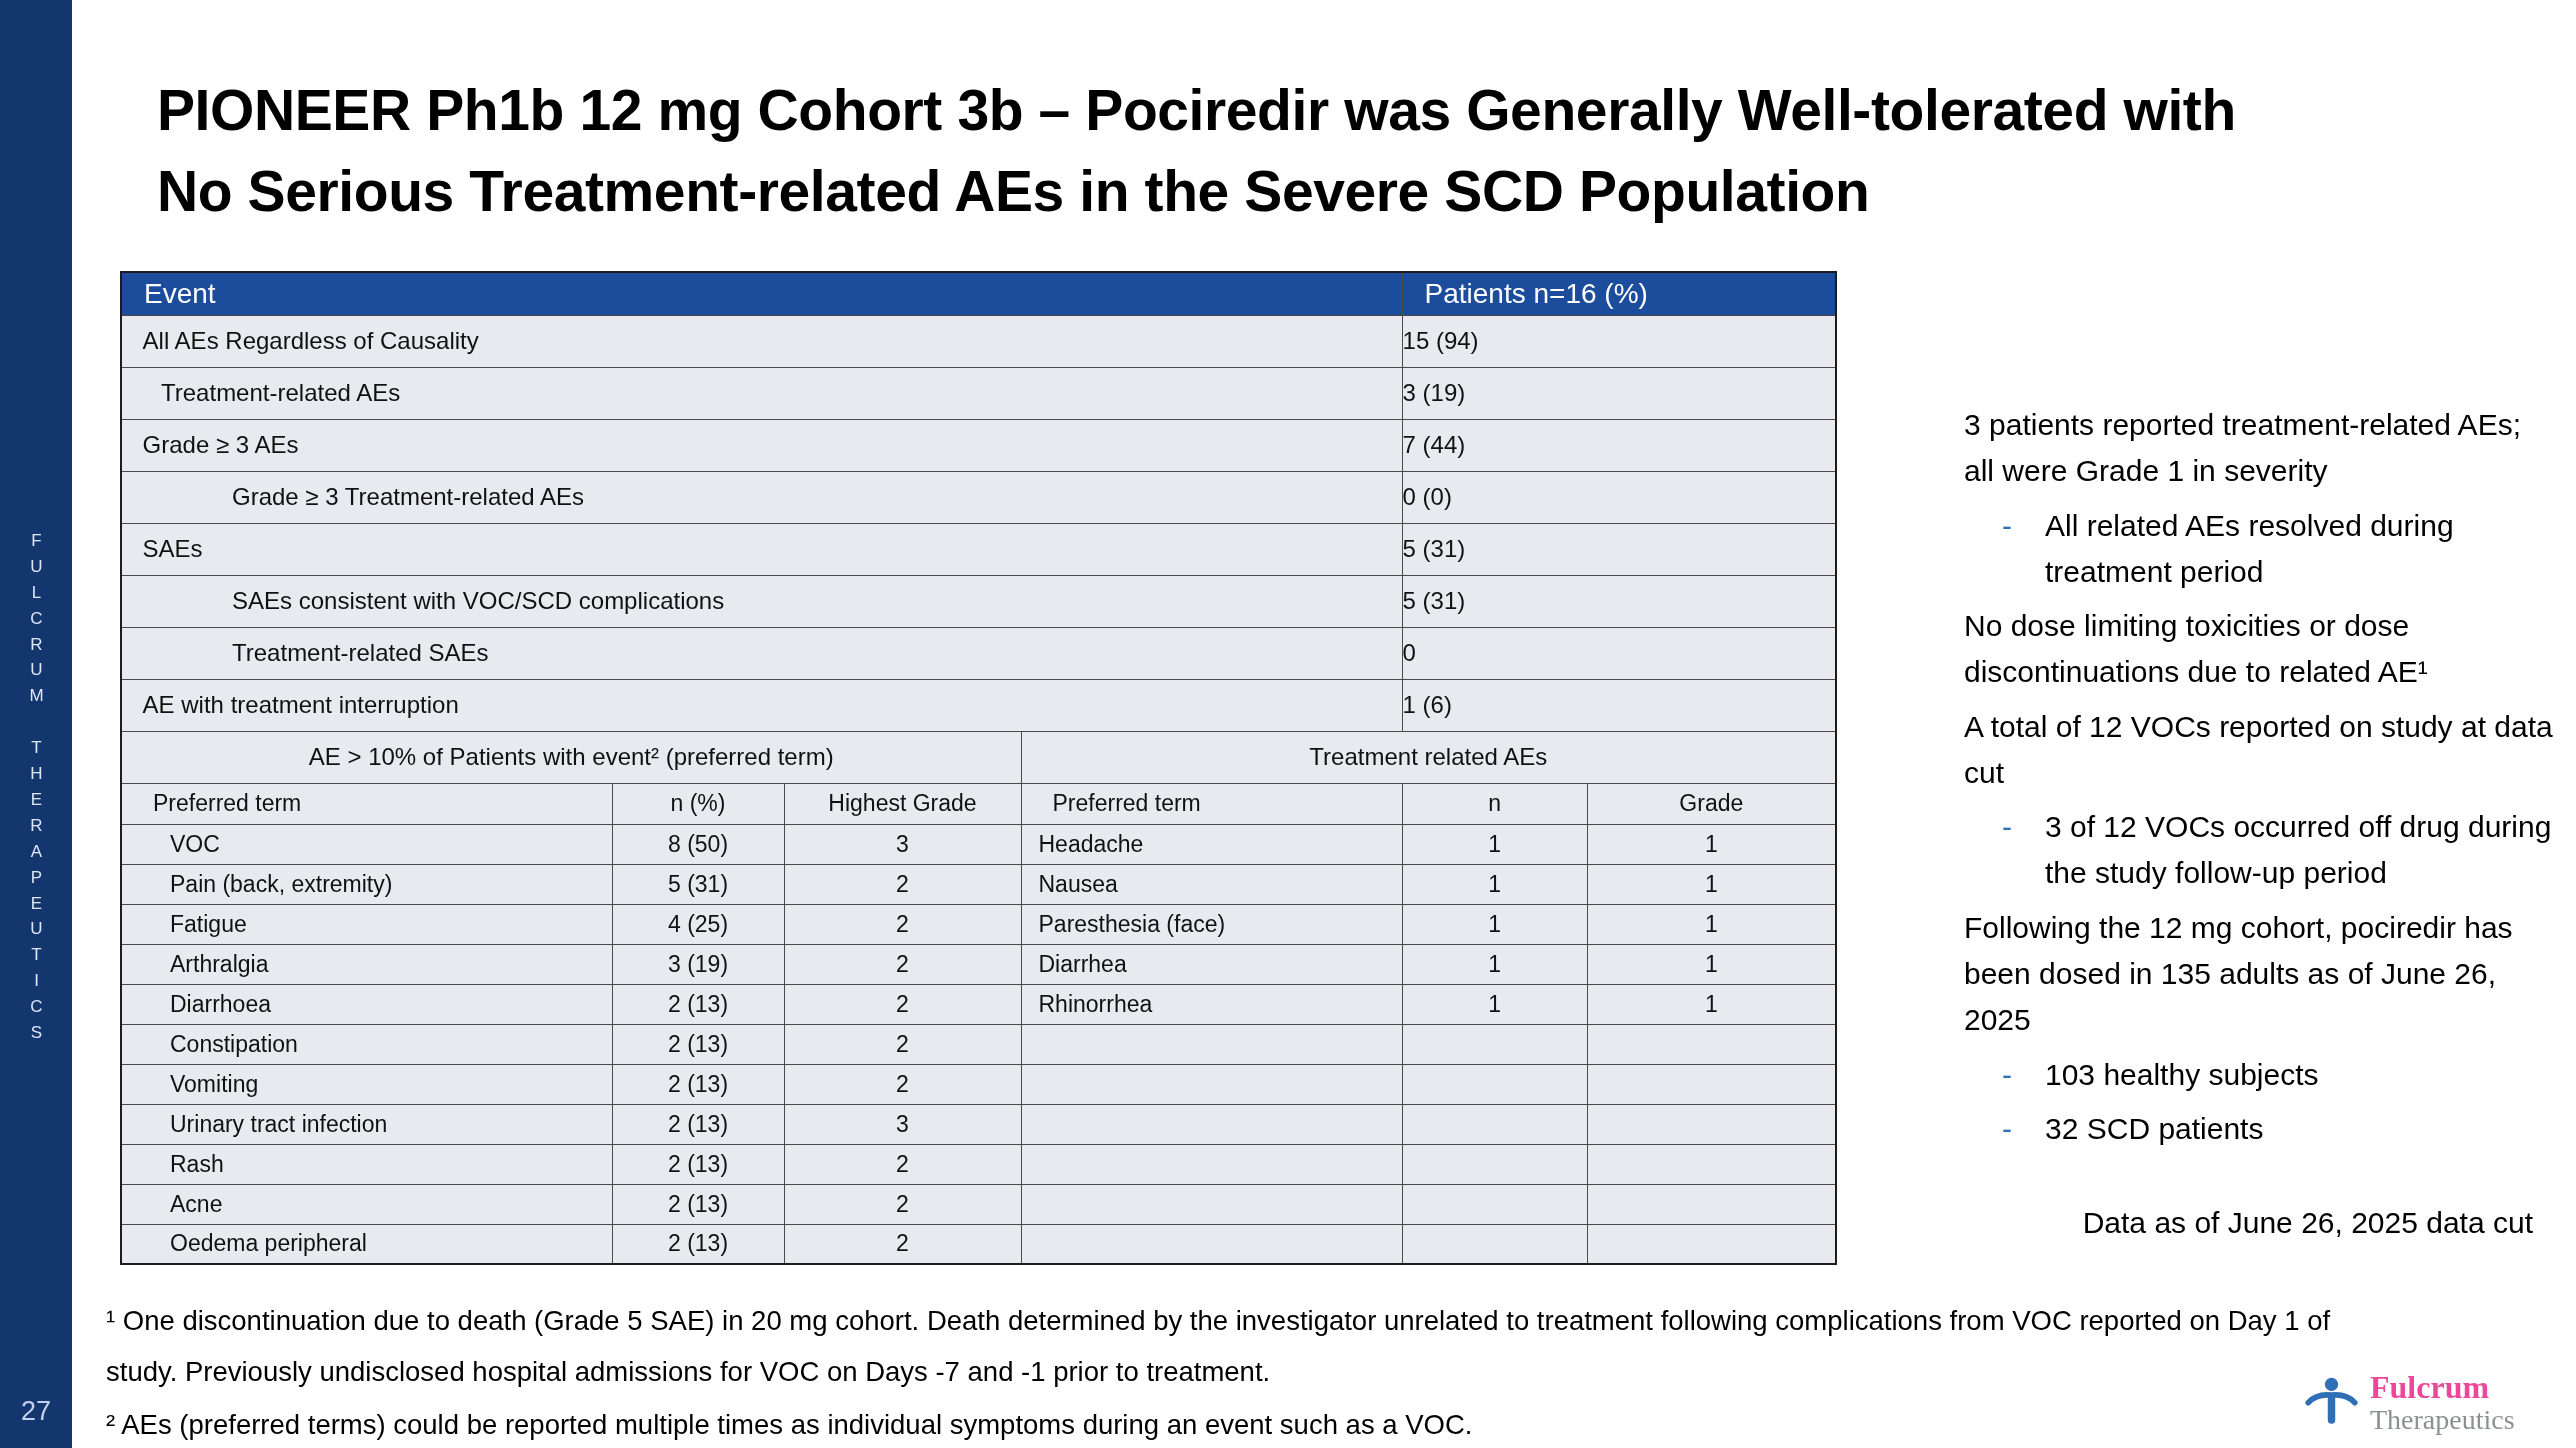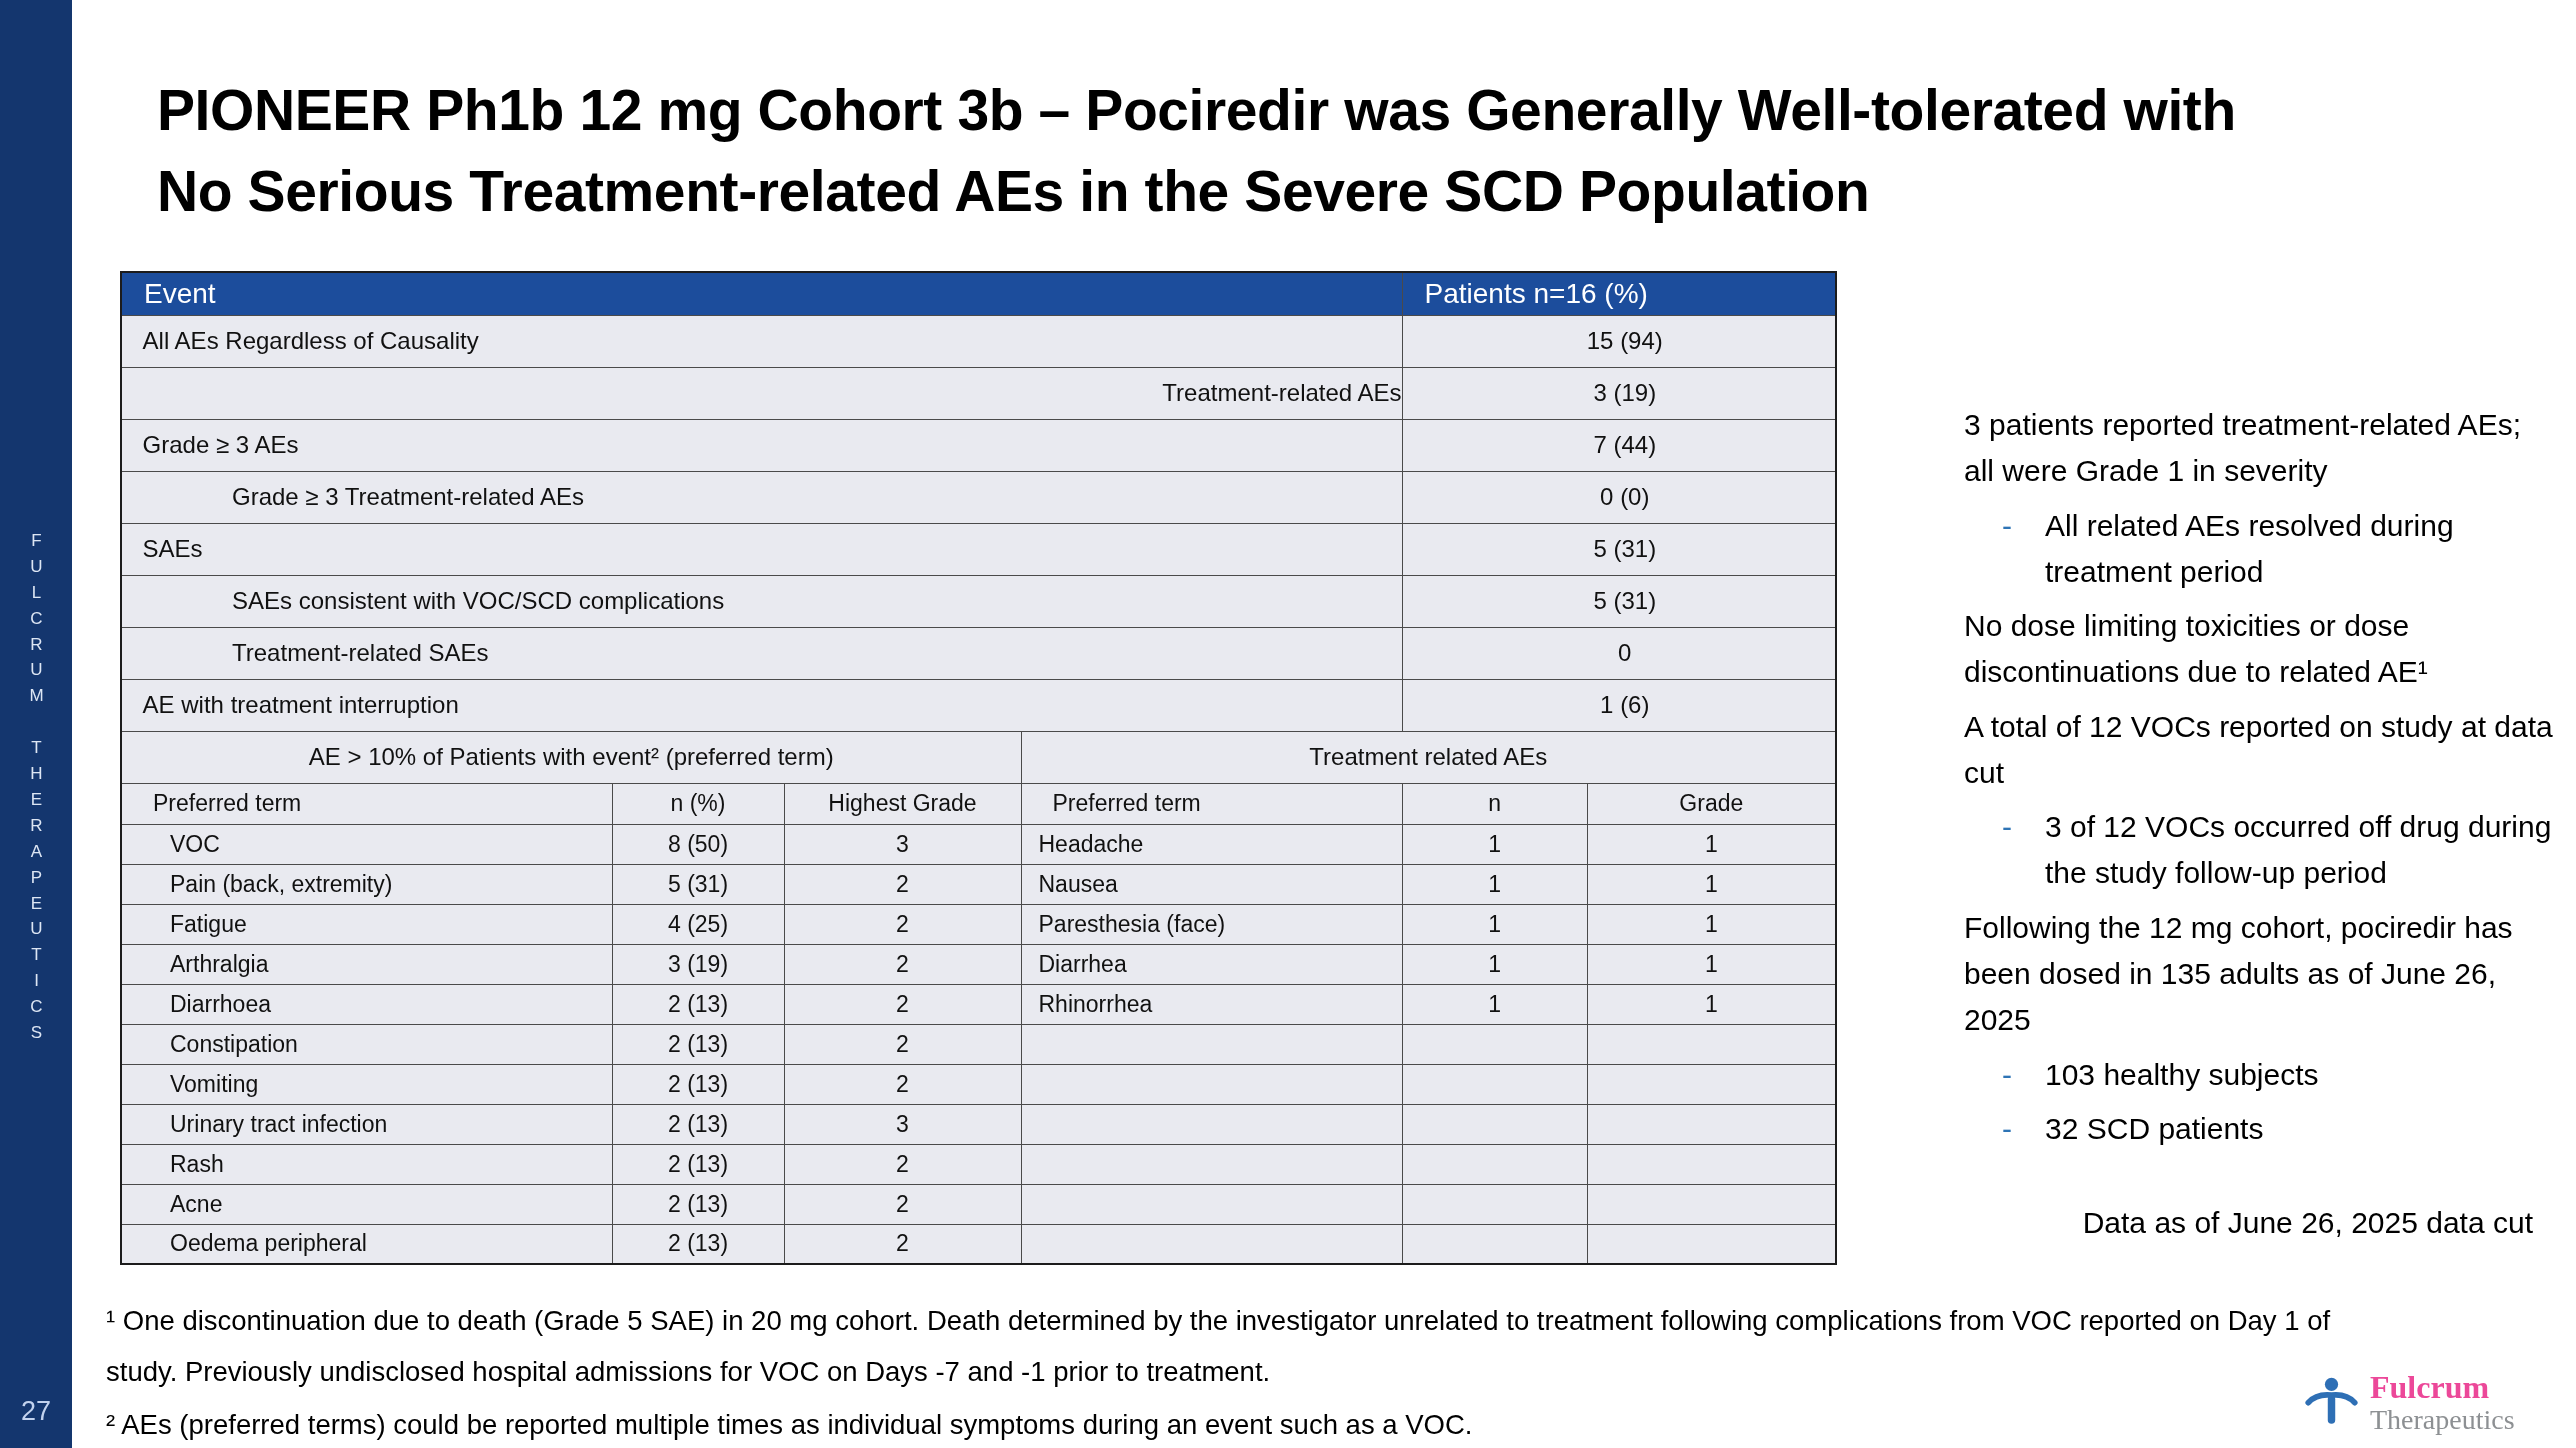--- a/index.html
+++ b/index.html
@@ -21,23 +21,23 @@
   .title .tline { display:block; white-space:nowrap; }
 
   
   .ae-table { position:absolute; left:120px; top:271px; width:1715px;
     border-collapse:collapse; table-layout:fixed; border:2.6px solid #1c1c1c; color:#111; }
   .ae-table td, .ae-table th { border:1.7px solid #4a4a4a; overflow:hidden; white-space:nowrap; }
   .head-row th { background:#1c4d9c; color:#ffffff; font-weight:400; font-size:28px;
     height:43px; text-align:left; padding-left:22px; }
   .summary-row td { background:#e9eaf0; font-size:24px; height:52px; }
   .indent-0 { padding-left:20.6px; }
-  .indent-1 { padding-left:59px;text-align:right; }
+  .indent-1 { padding-left:39px; }
   .indent-2 { padding-left:110px; }
-  .cell-value { text-align:center;padding-left:12px; }
+  .cell-value { text-align:left; }
   .group-row td { background:#e9eaf0; font-size:24px; height:52px; text-align:center; }
   .colhead-row td { background:#e9eaf0; font-size:23px; height:41px; text-align:center;margin-top:30px; }
   .colhead-left { text-align:left !important; padding-left:31px; }
   .detail-row td { background:#e9eaf0; font-size:23px; height:40px; text-align:center; }
   .detail-term { text-align:left !important; padding-left:48px; }
   .detail-term-r { text-align:left !important; padding-left:17px; }
 
   
   .bullets { position:absolute; left:1906px; top:402px; width:653px;
     font-size:30px; line-height:46px; color:#000; }

